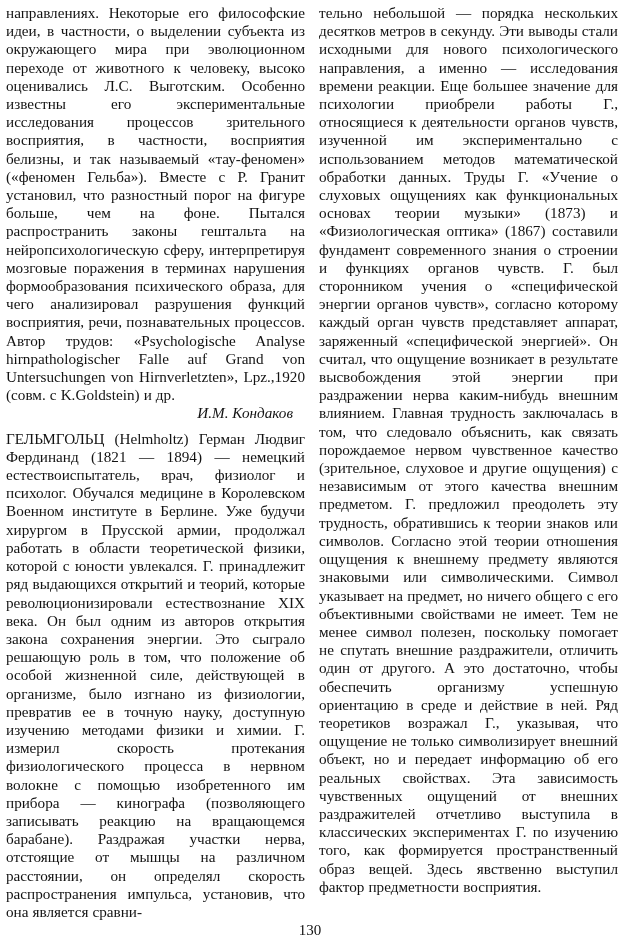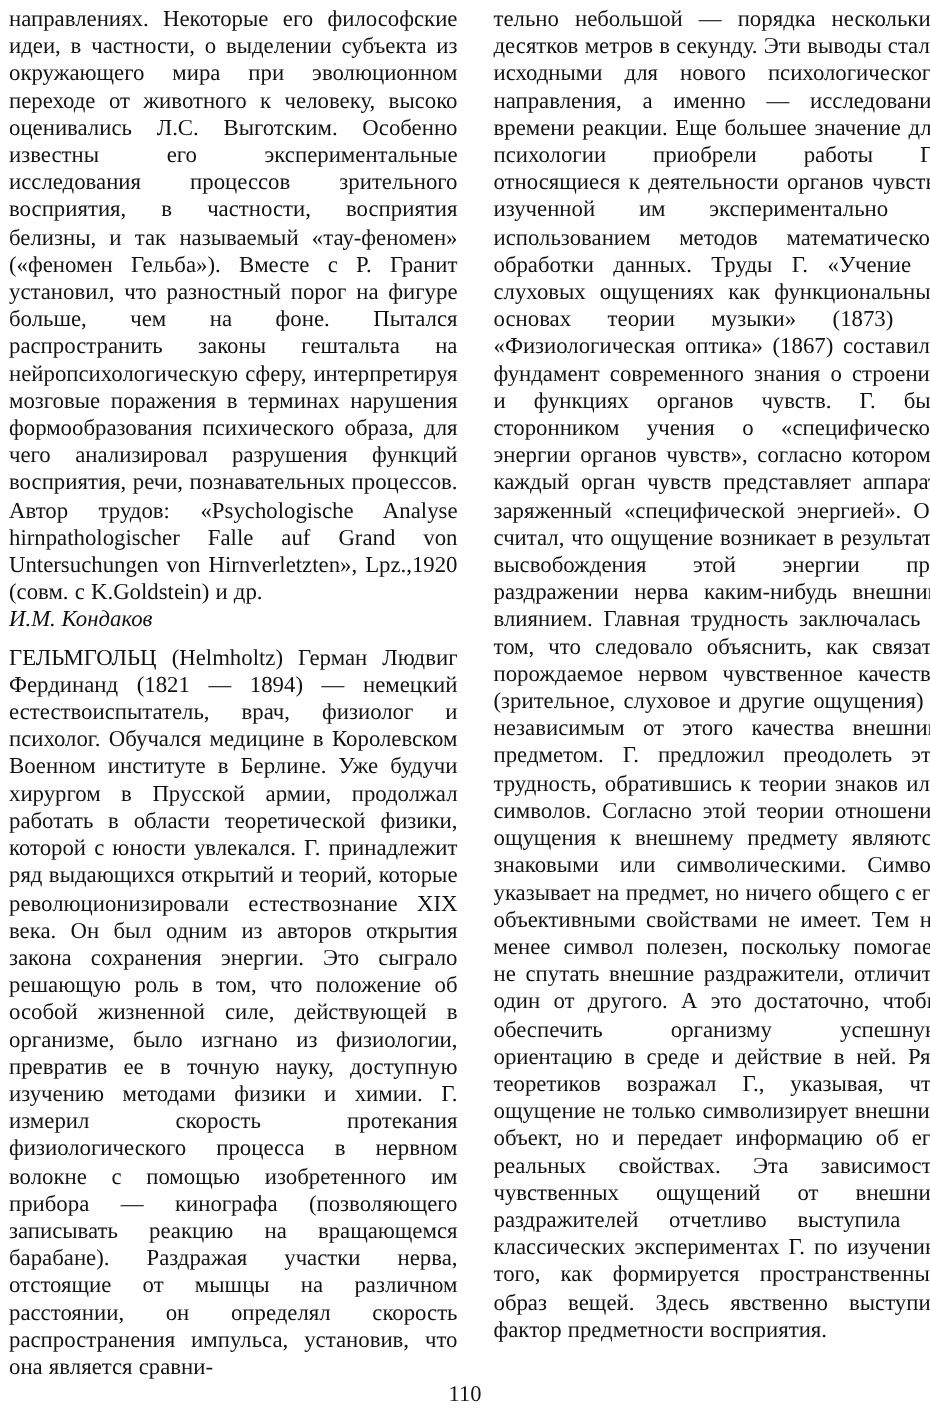--- a/index.html
+++ b/index.html
@@ -17,40 +17,40 @@
   .page {
     box-sizing: border-box;
     width: 620px;
     height: 943px;
     padding: 4px 6px 0 6px;
     position: relative;
     background: #ffffff;
   }
   .columns {
     display: flex;
-    gap: 24px;
+    gap: 14px;
   }
   .column {
     width: 299px;
     flex: 0 0 299px;
   }
   .para {
     margin: 0;
     font-size: 15.2px;
     line-height: 18.2px;
     text-align: justify;
     hyphens: auto;
     -webkit-hyphens: auto;
     word-spacing: 0.02em;
   }
   .author-line {
     margin: 0;
     font-size: 15.2px;
     line-height: 18.2px;
-    text-align: left;
+    text-align: right;
     font-style: italic;
     padding-right: 12px;
   }
   .entry {
     margin-top: 7px;
   }
   .entry .headword {
     font-weight: normal;
   }
   .page-number {
@@ -75,14 +75,14 @@
       <p class="author-line">И.М. Кондаков</p>
       <p class="para entry"><span class="headword">ГЕЛЬМГОЛЬЦ</span><span> (Helmholtz) Герман Людвиг Фердинанд (1821 — 1894) — немецкий естествоиспытатель, врач, физиолог и психолог. Обучался медицине в Королевском Военном институте в Берлине. Уже будучи хирургом в Прусской армии, продолжал работать в области теоретической физики, которой с юности увлекался. Г. принадлежит ряд выдающихся открытий и теорий, которые революционизировали естествознание XIX века. Он был одним из авторов открытия закона сохранения энергии. Это сыграло решающую роль в том, что положение об особой жизненной силе, действующей в организме, было изгнано из физиологии, превратив ее в точную науку, доступную изучению методами физики и химии. Г. измерил скорость протекания физиологического процесса в нервном волокне с помощью изобретенного им прибора — кинографа (позволяющего записывать реакцию на вращающемся барабане). Раздражая участки нерва, отстоящие от мышцы на различном расстоянии, он определял скорость распространения импульса, установив, что она является сравни-</span></p>
     </div>
 
     <div class="column">
       <p class="para">тельно небольшой — порядка нескольких десятков метров в секунду. Эти выводы стали исходными для нового психологического направления, а именно — исследования времени реакции. Еще большее значение для психологии приобрели работы Г., относящиеся к деятельности органов чувств, изученной им экспериментально с использованием методов математической обработки данных. Труды Г. «Учение о слуховых ощущениях как функциональных основах теории музыки» (1873) и «Физиологическая оптика» (1867) составили фундамент современного знания о строении и функциях органов чувств. Г. был сторонником учения о «специфической энергии органов чувств», согласно которому каждый орган чувств представляет аппарат, заряженный «специфической энергией». Он считал, что ощущение возникает в результате высвобождения этой энергии при раздражении нерва каким-нибудь внешним влиянием. Главная трудность заключалась в том, что следовало объяснить, как связать порождаемое нервом чувственное качество (зрительное, слуховое и другие ощущения) с независимым от этого качества внешним предметом. Г. предложил преодолеть эту трудность, обратившись к теории знаков или символов. Согласно этой теории отношения ощущения к внешнему предмету являются знаковыми или символическими. Символ указывает на предмет, но ничего общего с его объективными свойствами не имеет. Тем не менее символ полезен, поскольку помогает не спутать внешние раздражители, отличить один от другого. А это достаточно, чтобы обеспечить организму успешную ориентацию в среде и действие в ней. Ряд теоретиков возражал Г., указывая, что ощущение не только символизирует внешний объект, но и передает информацию об его реальных свойствах. Эта зависимость чувственных ощущений от внешних раздражителей отчетливо выступила в классических экспериментах Г. по изучению того, как формируется пространственный образ вещей. Здесь явственно выступил фактор предметности восприятия.</p>
     </div>
 
   </div>
 
-  <div class="page-number">110</div>
+  <div class="page-number">130</div>
 </div>
 
 </body></html>

